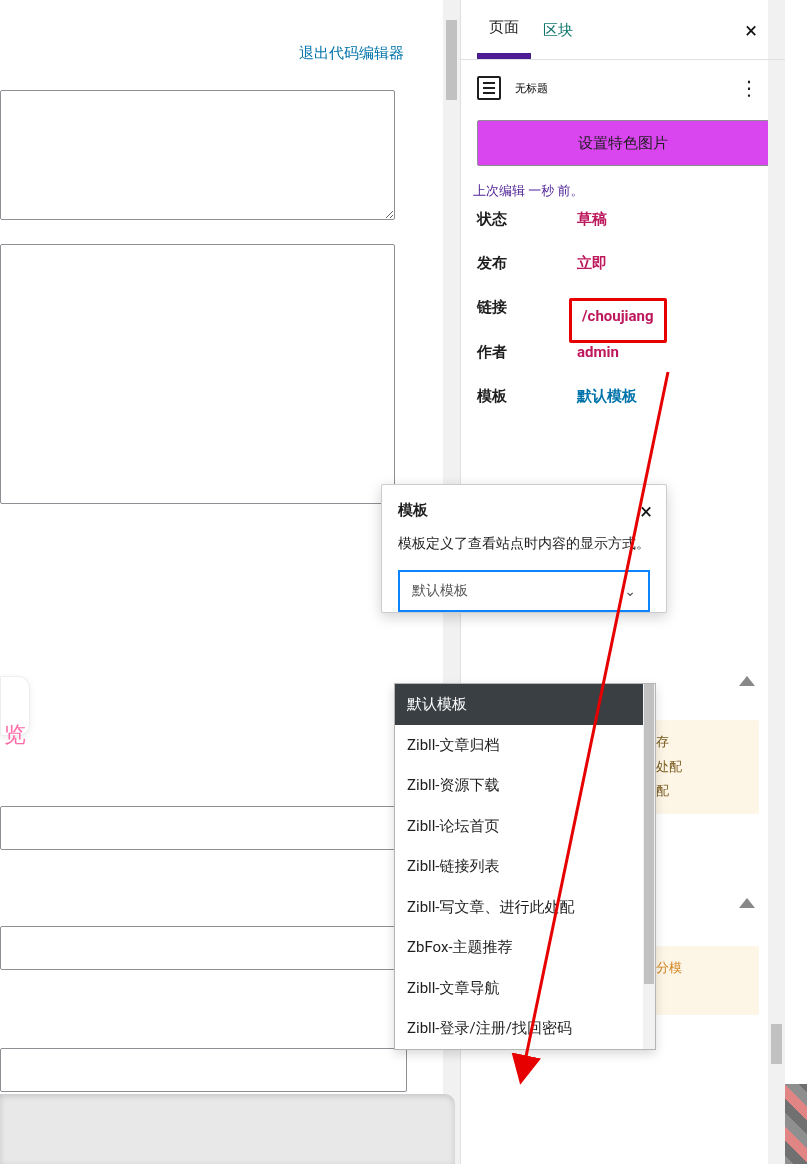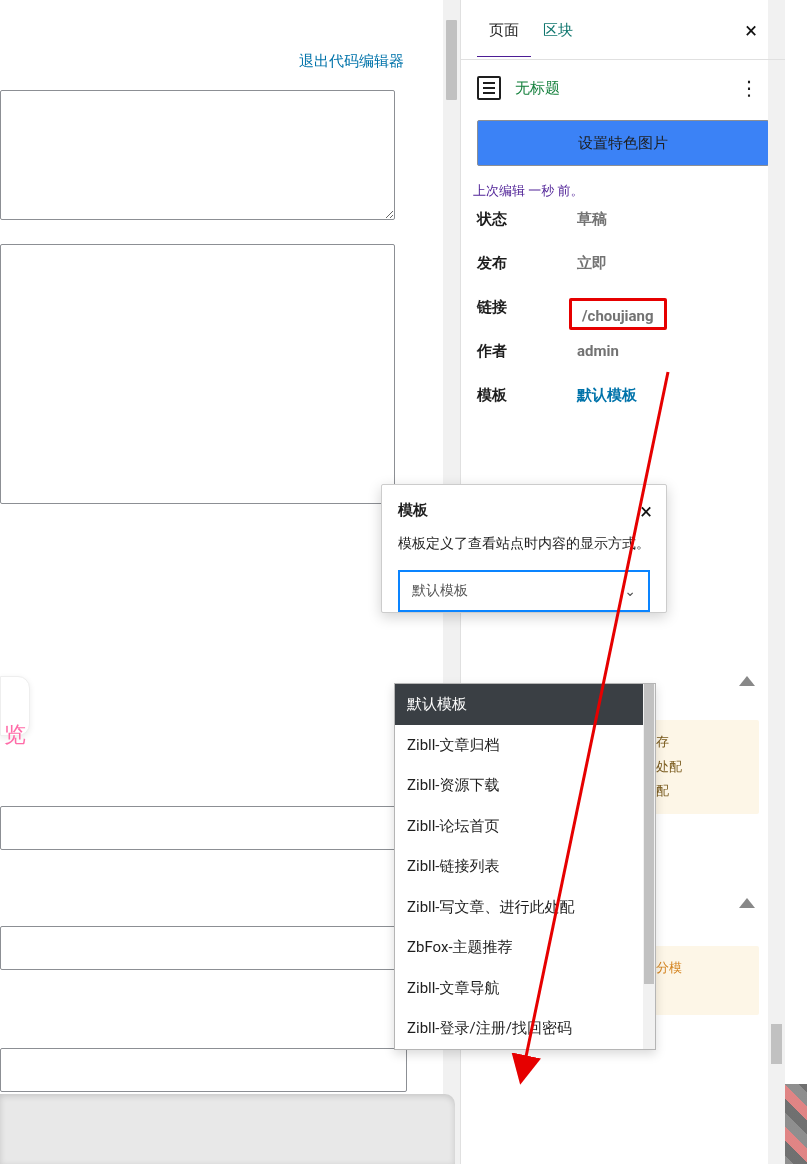--- a/index.html
+++ b/index.html
@@ -11,21 +11,21 @@
   .left-pane { width: 460px; height: 100%; position: relative; background: #fff; }
   .left-scroll-stub {
     position: absolute; top: 0; right: 0; width: 17px; height: 100%;
     background: #f1f1f1;
   }
   .left-scroll-thumb {
     position: absolute; top: 20px; right: 3px; width: 11px; height: 80px;
     background: #c1c1c1; border-radius: 1px;
   }
   .exit-editor-link {
-    position: absolute; top: 52px; right: 56px;
+    position: absolute; top: 44px; right: 56px;
     color: #0073aa; font-size: 15px;
   }
   .ta1 {
     position: absolute; left: 0; top: 90px; width: 395px; height: 130px;
     border: 1px solid #8c8f94; border-radius: 2px; resize: both; padding: 8px; background: #fff;
   }
   .ta2 {
     position: absolute; left: 0; top: 244px; width: 395px; height: 260px;
     border: 1px solid #8c8f94; border-radius: 2px; padding: 8px; background: #fff;
   }
@@ -60,56 +60,56 @@
     position: absolute; top: 0; right: 0; width: 17px; height: 100%; background: #f1f1f1;
   }
   .rp-scroll-thumb {
     position: absolute; bottom: 100px; right: 3px; width: 11px; height: 40px; background: #c1c1c1;
   }
 
   .tabs {
     display: flex; align-items: center; height: 60px; border-bottom: 1px solid #e0e0e0; padding: 0 16px; position: relative;
   }
   .tab { padding: 18px 12px 16px 12px; font-size: 15px; color: #0f766e; cursor: pointer; }
-  .tab.active { color: #1e1e1e; border-bottom: 1px solid #4c1d95; font-weight: 500; }
+  .tab.active { color: #1e1e1e; border-bottom: 6px solid #4c1d95; font-weight: 500; }
   .close-x {
     position: absolute; right: 28px; top: 18px; font-size: 22px; color: #111; cursor: pointer;
   }
 
   .page-block-header {
     display: flex; align-items: center; padding: 16px 16px 12px 16px;
   }
   .page-icon {
     width: 24px; height: 24px; border: 2px solid #1e1e1e; border-radius: 2px; position: relative; margin-right: 14px;
   }
   .page-icon:before {
     content: ""; position: absolute; left: 4px; top: 4px; right: 4px; height: 2px; background: #1e1e1e;
     box-shadow: 0 5px 0 #1e1e1e, 0 10px 0 #1e1e1e;
   }
-  .page-untitled { font-size: 15px; color: #15803d; }
+  .page-untitled { font-size: 11px; color: #000000; }
   .dots-v {
     margin-left: auto; font-size: 20px; color: #1e1e1e; cursor: pointer; margin-right: 10px;
   }
 
   .featured-image-btn {
     margin: 8px 16px 10px 16px; height: 46px; border: 1px solid #8c8f94; border-radius: 2px;
-    display: flex; align-items: center; justify-content: center; color: #1e1e1e; cursor: pointer; background: #3b82f6;
+    display: flex; align-items: center; justify-content: center; color: #1e1e1e; cursor: pointer; background: #d946ef;
     font-size: 15px;
   }
 
   .last-edited { margin: 16px 16px 10px 12px; color: #4c1d95; font-size: 13px; }
 
   .meta-table { margin: 10px 16px 0 16px; }
   .meta-row { display: flex; align-items: flex-start; min-height: 44px; font-weight: bold; }
   .meta-label { width: 100px; font-size: 15px; color: #1e1e1e; }
-  .meta-value { font-size: 15px; color: #737373; cursor: pointer; }
+  .meta-value { font-size: 15px; color: #be185d; cursor: pointer; }
   .meta-value.template { color: #0073aa; }
 
   .red-box-link {
-    border: 3px solid #e60000; padding: 6px 10px 2px 10px; border-radius: 2px;
+    border: 3px solid #e60000; padding: 6px 10px 15px 10px; border-radius: 2px;
     display: inline-block; margin-left: -8px;
   }
 
   
   .popover {
     position: absolute; left: -80px; top: 484px; width: 286px; background: #fff;
     border: 1px solid #ccc; border-radius: 2px; box-shadow: 0 4px 14px rgba(0,0,0,0.18);
     z-index: 50; padding: 16px 16px 0 16px;
   }
   .popover h3 { font-size: 15px; font-weight: 600; margin-bottom: 12px; }

